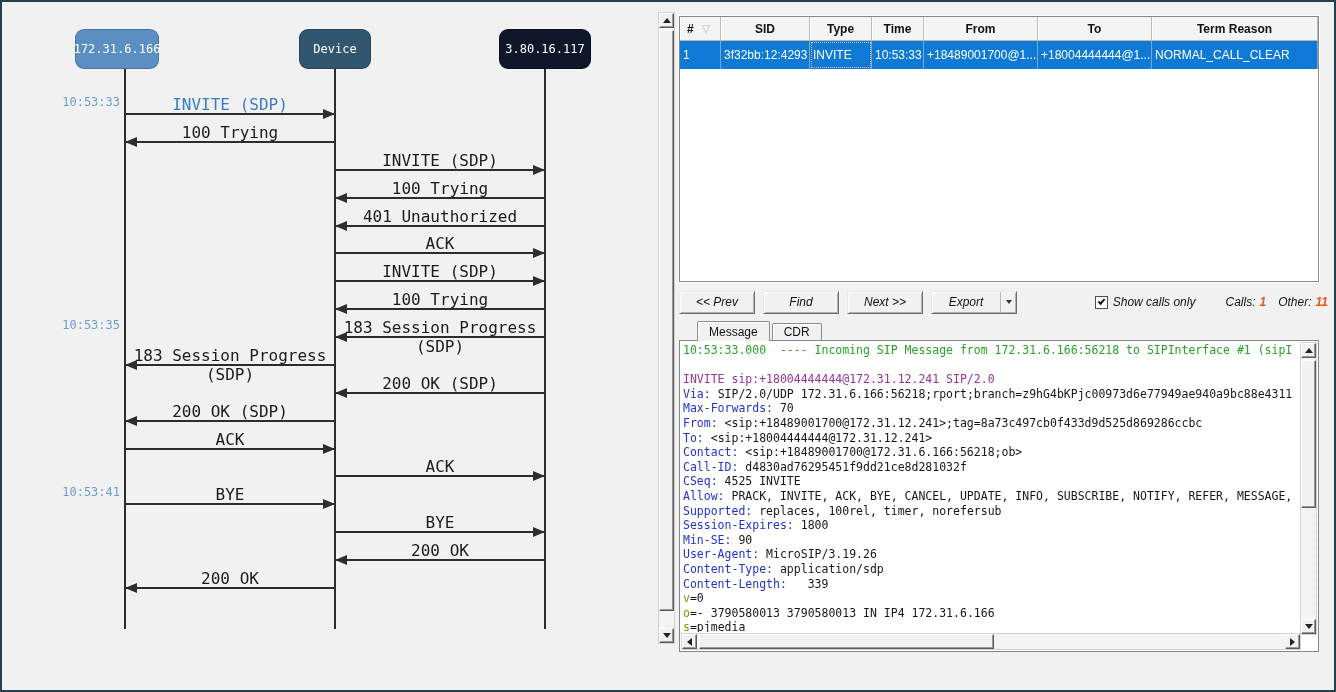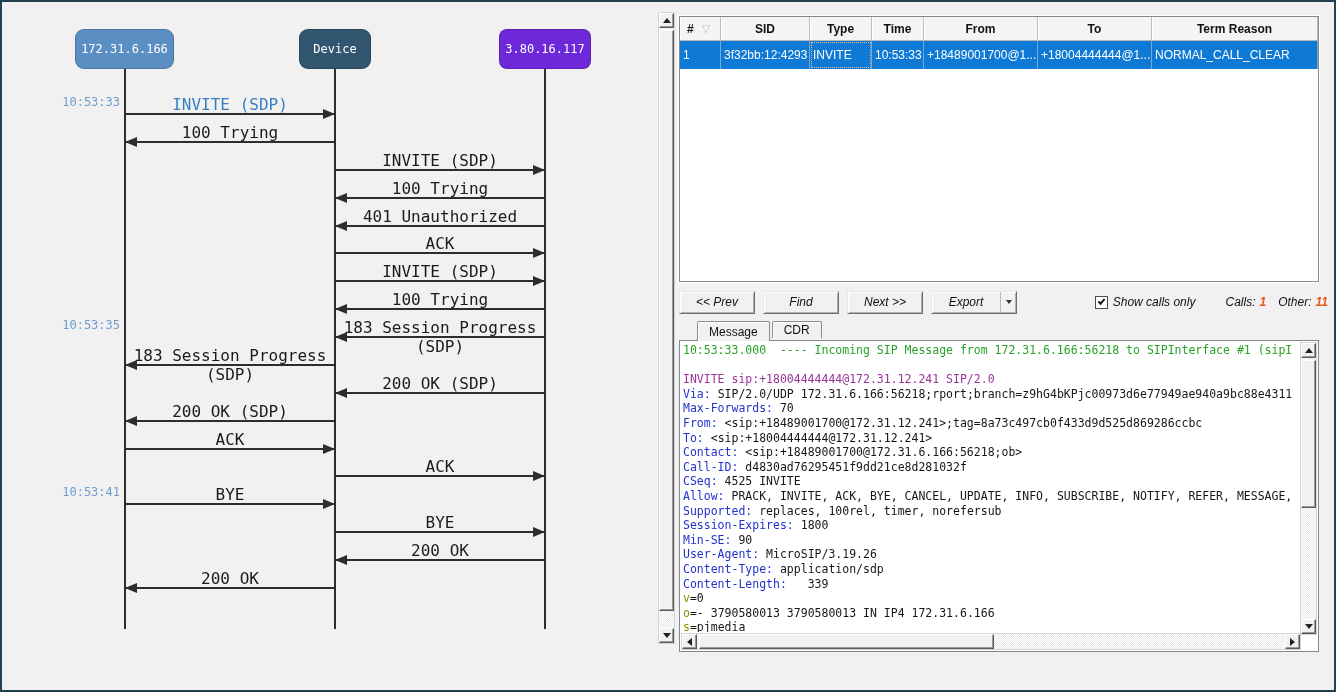--- a/index.html
+++ b/index.html
@@ -79,21 +79,21 @@
   .btn.split .lbl { flex:1; text-align:center; }
   .btn.split .dd { width:16px; height:100%; display:flex; align-items:center; justify-content:center; border-left:1px solid #b9b9b9; }
   .dd-arrow { width:0; height:0; border-left:3.5px solid transparent; border-right:3.5px solid transparent; border-top:4px solid #333; }
   .right-cluster { margin-left:auto; display:flex; align-items:center; padding-right:2px; }
   .chk { width:13px; height:13px; background:#fff; border:1px solid #4d4d4d; position:relative; margin-right:5px; }
   .chk .mark { position:absolute; left:2px; top:2.5px; width:7px; height:4px; border-left:2px solid #111; border-bottom:2px solid #111; transform:rotate(-48deg); }
   .chk-label { font-size:12px; color:#111; margin-right:18px; }
   .count-label { font-size:12px; color:#111; margin-left:12px; }
   .count-num { font-size:12px; font-weight:bold; color:var(--count-orange); margin-left:4px; }
   
-  .tabbar { position:absolute; left:679px; top:319px; height:20px; display:flex; align-items:flex-start;padding-left:16px; }
+  .tabbar { position:absolute; left:679px; top:319px; height:20px; display:flex; align-items:center;padding-left:16px; }
   .tab { height:17px; padding:0 11px; font-size:12px; color:#111; display:flex; align-items:center;
     background:#f1f1f1; border:1px solid #8c8c8c; border-bottom:none; border-radius:2px 2px 0 0; margin-right:2px;
     box-shadow:inset 1px 1px 0 #fff; }
   .tab.active { height:20px; z-index:3; }
   
   .msg-view { position:absolute; left:677px; top:338px; width:640px; height:312px; background:#fff; border:1px solid #828790; }
   .msg-content { position:absolute; left:3px; top:2px; right:20px; bottom:19px; overflow:hidden;
     font-family:"DejaVu Sans Mono",monospace; font-size:11.5px; line-height:14.6px; white-space:pre; color:#111; }
   .seg-g { color:var(--msg-green); }
   .seg-p { color:var(--msg-purple); }
@@ -103,23 +103,23 @@
 </style>
 </head>
 <body>
 
 <div class="window">
 
   <div class="main">
 
     <div>
       <div>
-          <div class="endpoint" style="left: 73px; width: 99px; background: rgb(91, 142, 194);">172.31.6.166</div>
+          <div class="endpoint" style="left: 73px; width: 84px; background: rgb(91, 142, 194);">172.31.6.166</div>
           <div class="endpoint" style="left: 297px; width: 72px; background: rgb(51, 86, 112);">Device</div>
-          <div class="endpoint" style="left: 497px; width: 92px; background: #6d28d9; border-radius: 8px;">3.80.16.117</div>
+          <div class="endpoint" style="left: 497px; width: 92px; background: #0f172a;">3.80.16.117</div>
         </div>
       <div>
           <div class="lifeline" style="left: 122px;"></div>
           <div class="lifeline" style="left: 332px;"></div>
           <div class="lifeline" style="left: 542px;"></div>
         </div>
       <div>
           <div class="msg-group" style="left: 123px; width: 210px; top: 93px;">
             <div class="msg-label hl">INVITE (SDP)</div>
             <div class="msg-line"></div>

